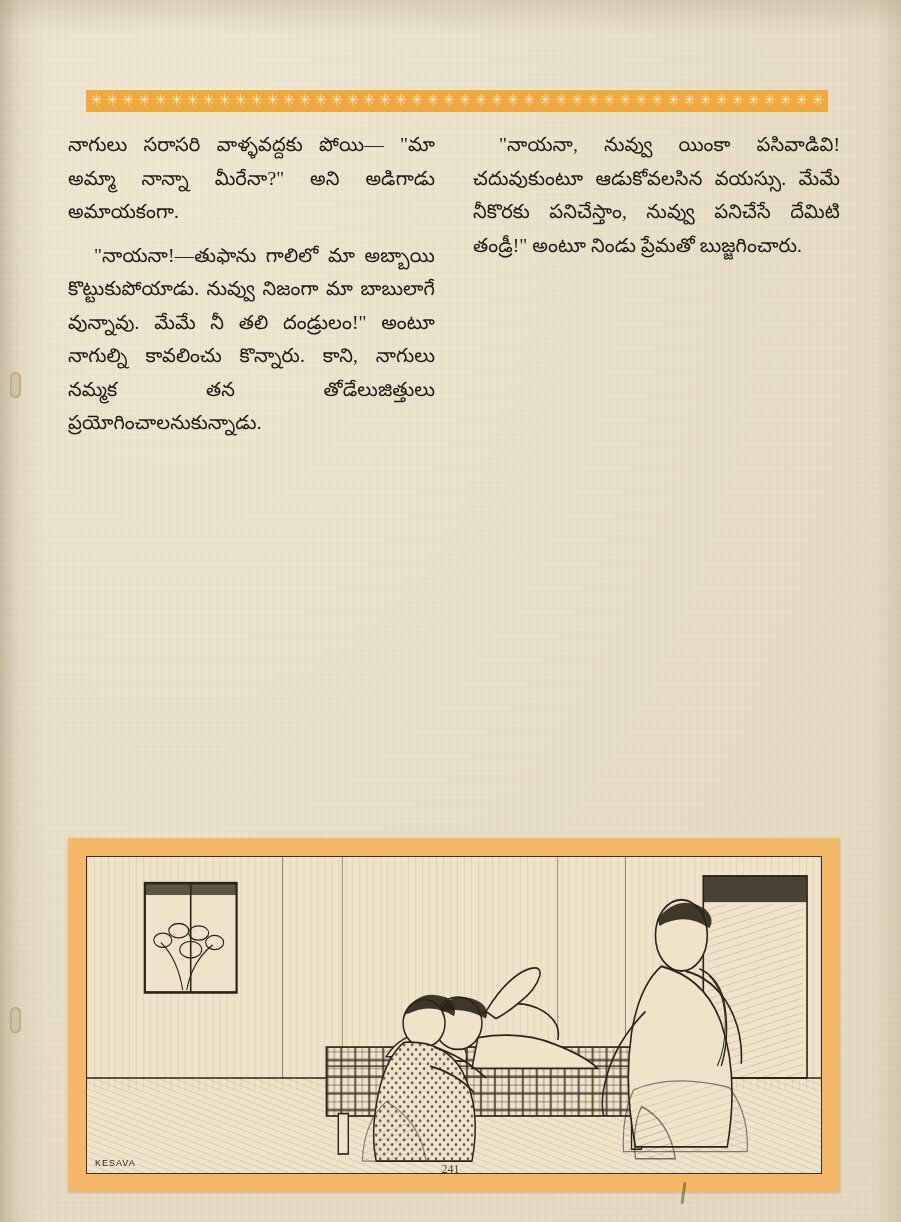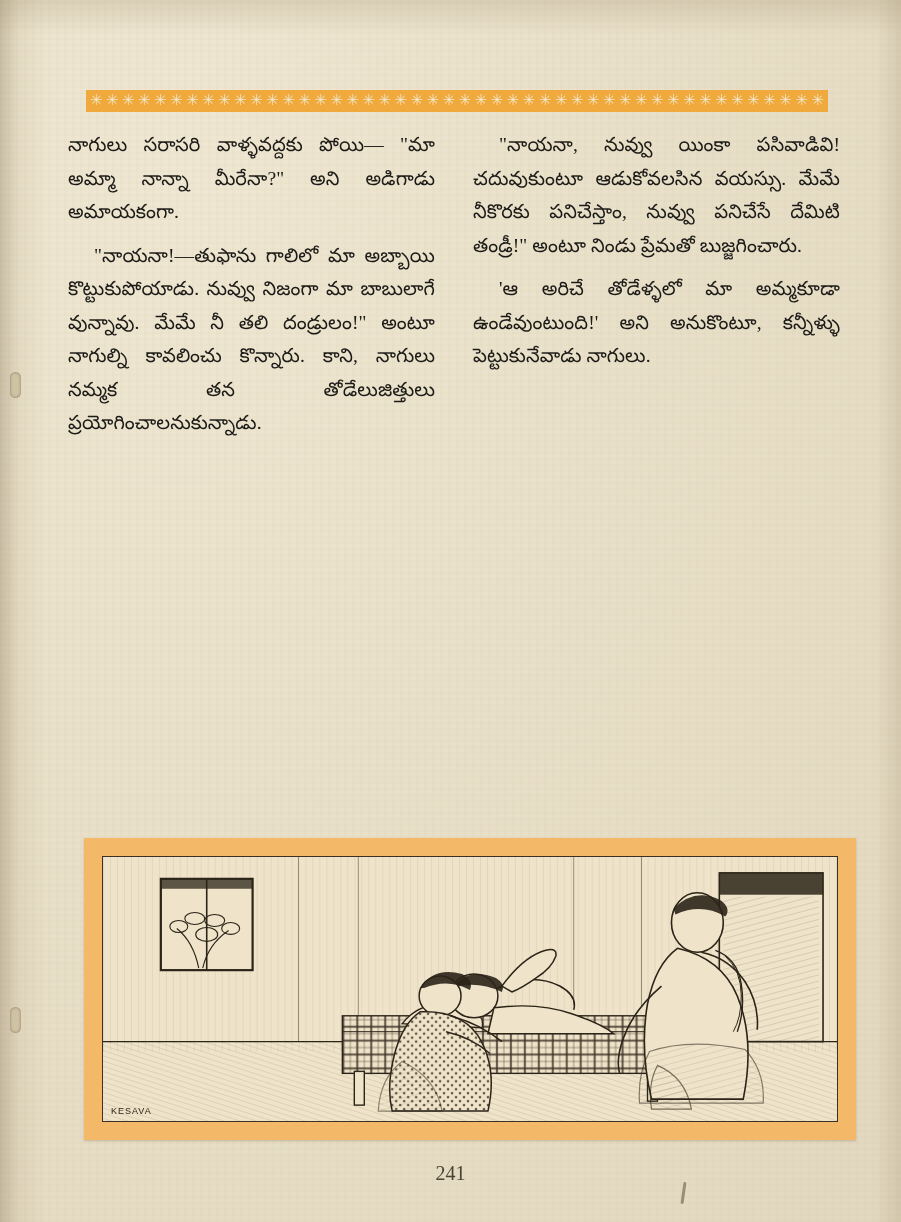--- a/index.html
+++ b/index.html
@@ -111,24 +111,24 @@
     font-family: "Liberation Serif", serif;
     letter-spacing: 0.1px;
   }
   p.para.indent {
     text-indent: 26px;
   }
 
   
   .illustration-frame {
     position: absolute;
-    left: 84px;
+    left: 68px;
     top: 838px;
     width: 772px;
-    height: 302px;
+    height: 354px;
     background: #f3b868;
     box-shadow: 0 1px 2px rgba(90,70,40,0.25);
   }
   .illustration {
     position: absolute;
     left: 18px;
     top: 18px;
     right: 18px;
     bottom: 18px;
     background: #efe3c9;
@@ -144,21 +144,21 @@
     font-size: 9px;
     letter-spacing: 1px;
     color: #2b2418;
   }
   .page-number {
     position: absolute;
     left: 0;
     right: 0;
     top: 1162px;
     text-align: center;
-    font-size: 20px;
+    font-size: 12px;
     color: #4a4334;
     font-family: "Liberation Serif", serif;
   }
   .smudge {
     position: absolute;
     right: 216px;
     bottom: 18px;
     width: 3px;
     height: 22px;
     background: rgba(60,50,30,0.45);
@@ -229,21 +229,20 @@
       </div>
   </div>
 
   <div class="columns">
     <div class="col">
       <p class="para">నాగులు సరాసరి వాళ్ళవద్దకు పోయి— "మా అమ్మా నాన్నా మీరేనా?" అని అడిగాడు అమాయకంగా.</p>
       <p class="para indent">"నాయనా!—తుఫాను గాలిలో మా అబ్బాయి కొట్టుకుపోయాడు. నువ్వు నిజంగా మా బాబులాగే వున్నావు. మేమే నీ తలి దండ్రులం!" అంటూ నాగుల్ని కావలించు కొన్నారు. కాని, నాగులు నమ్మక తన తోడేలుజిత్తులు ప్రయోగించాలనుకున్నాడు.</p>
     </div>
     <div class="col">
       <p class="para indent">"నాయనా, నువ్వు యింకా పసివాడివి! చదువుకుంటూ ఆడుకోవలసిన వయస్సు. మేమే నీకొరకు పనిచేస్తాం, నువ్వు పనిచేసే దేమిటి తండ్రీ!" అంటూ నిండు ప్రేమతో బుజ్జగించారు.</p>
-      <p class="para indent">'ఆ అరిచే తోడేళ్ళలో మా అమ్మకూడా ఉండేవుంటుంది!' అని అనుకొంటూ, కన్నీళ్ళు పెట్టుకునేవాడు నాగులు.</p>
     </div>
   </div>
 
   <div class="illustration-frame">
     <div class="illustration">
       <svg class="ill-svg" viewBox="0 0 736 266" preserveAspectRatio="none">
         <defs>
           <pattern id="hatch" width="6" height="6" patternUnits="userSpaceOnUse" patternTransform="rotate(75)">
             <line x1="0" y1="0" x2="0" y2="6" stroke="#3a3023" stroke-width="0.7" opacity="0.55"></line>
           </pattern>

